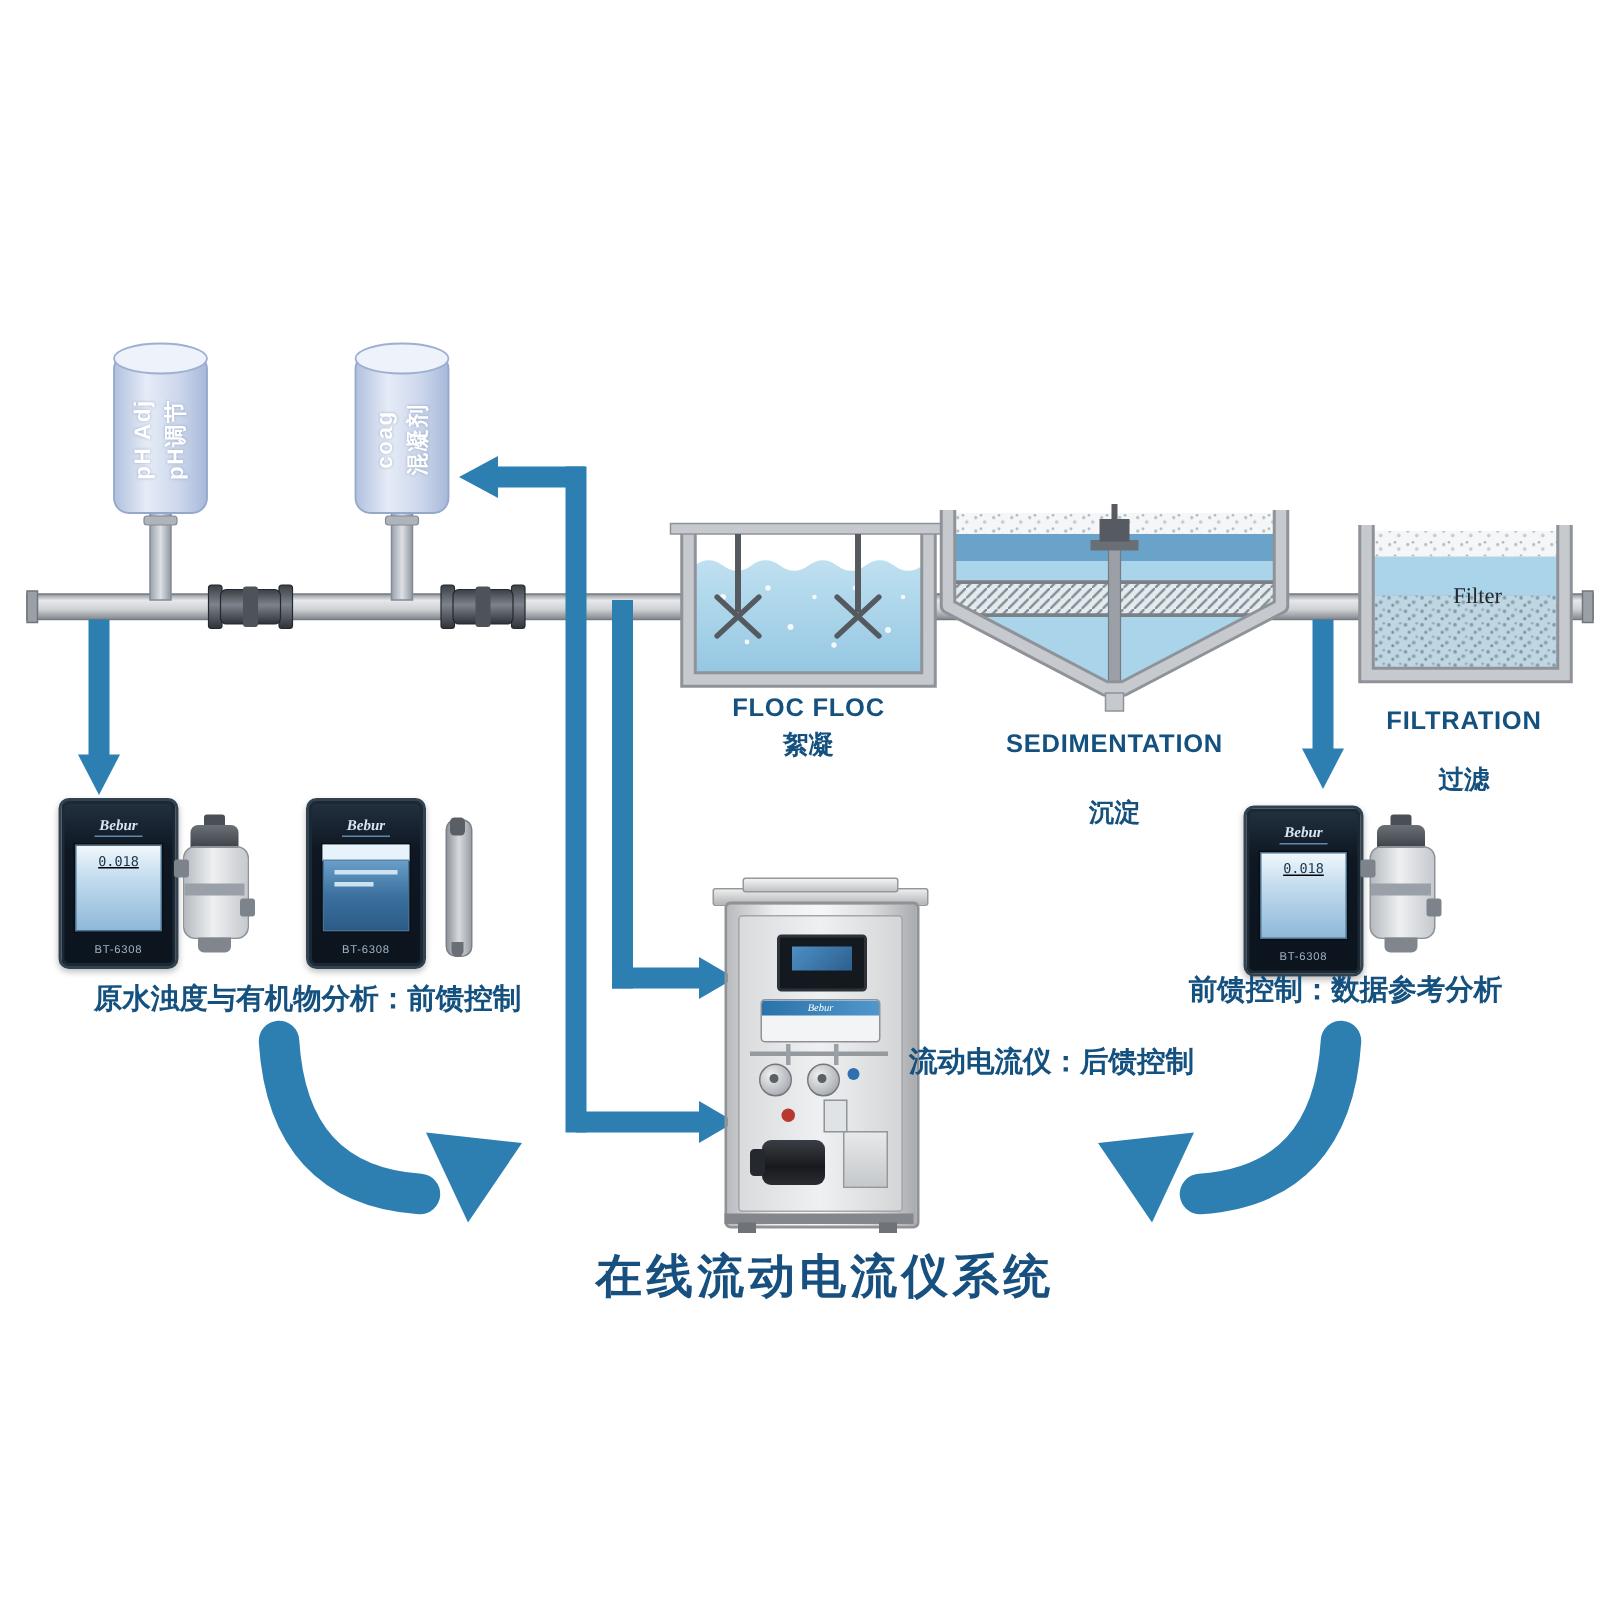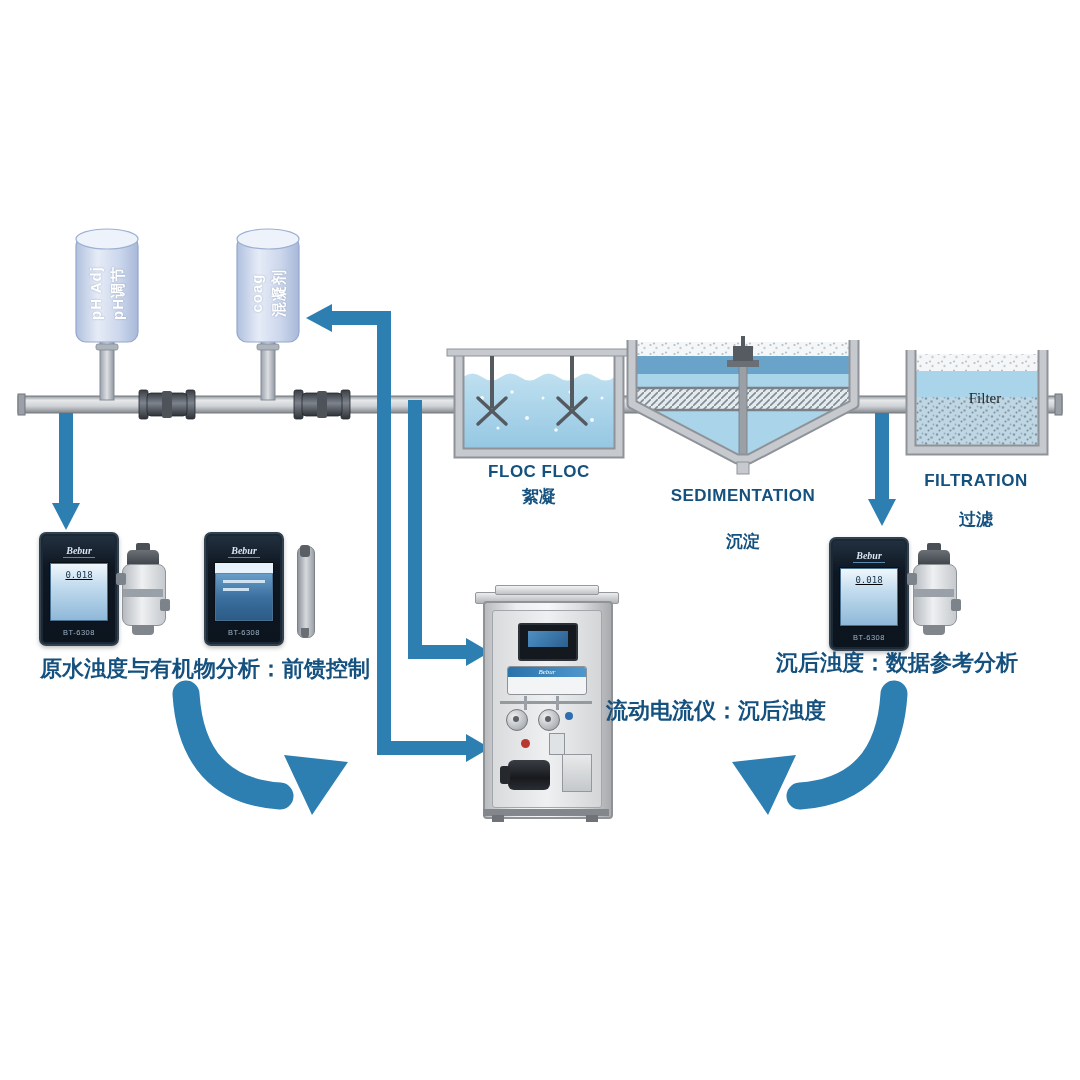--- a/index.html
+++ b/index.html
@@ -3,21 +3,21 @@
 <meta charset="utf-8">
 <style>
   html,body{margin:0;padding:0;background:#fff;}
   #stage{position:relative;width:1080px;height:1080px;background:#ffffff;overflow:hidden;
          font-family:"Liberation Sans",sans-serif;}
   #diagram-svg{position:absolute;left:0;top:0;}
 
   .lbl{position:absolute;color:#15517f;font-weight:bold;text-align:center;line-height:1.2;}
   .lbl-en{font-size:17px;letter-spacing:.5px;}
   .lbl-zh{font-size:17px;}
-  .instr-lbl{font-size:22px;}
+  .instr-lbl{font-size:19px;}
   .title{position:absolute;color:#17507e;font-weight:bold;font-size:31px;letter-spacing:3px;text-align:center;}
   .tank-label{position:absolute;width:110px;height:44px;transform:rotate(-90deg);color:#ffffff;
               font-weight:bold;font-size:15px;text-align:center;line-height:1.45;letter-spacing:1px;
               text-shadow:0 0 2px rgba(80,100,140,.45);}
   .filter-txt{position:absolute;font-family:"Liberation Serif",serif;font-size:15px;color:#23262b;text-align:center;width:100px;}
 
   
   .panel{position:absolute;width:76px;height:110px;background:linear-gradient(180deg,#233140,#0e1722 30%,#0c141e);
          border:2px solid #32424f;border-radius:7px;box-shadow:inset 0 0 0 2px #1b2937,0 2px 4px rgba(0,0,0,.25);}
   .brand{margin-top:6px;text-align:center;}
@@ -305,21 +305,21 @@
   <div class="sensor" style="left:911px;top:543px">
     <div class="s-nut"></div>
     <div class="s-cap"></div>
     <div class="s-body"></div>
     <div class="s-band"></div>
     <div class="s-port-l"></div>
     <div class="s-port-r"></div>
     <div class="s-foot"></div>
   </div>
 
-  <div class="lbl instr-lbl" style="left:752px;top:650px;width:290px">沉后浊度：数据参考分析</div>
+  <div class="lbl instr-lbl" style="left:752px;top:650px;width:290px">前馈控制：数据参考分析</div>
 
   <div class="cab">
     <div class="cab-crown2"></div>
     <div class="cab-crown1"></div>
     <div class="cab-body"></div>
     <div class="cab-inner"></div>
     <div class="cab-screen">
         <div class="cab-glow"></div>
       </div>
     <div class="cab-analyzer">
@@ -338,16 +338,17 @@
     <div class="dot-blue"></div>
     <div class="flowcell"></div>
     <div class="cab-motor"></div>
     <div class="motor-cap"></div>
     <div class="cab-box"></div>
     <div class="cab-rail"></div>
     <div class="cab-foot" style="left:492px"></div>
     <div class="cab-foot" style="left:586px"></div>
   </div>
 
-  <div class="lbl instr-lbl" style="left:606px;top:698px;width:250px;text-align:left">流动电流仪：沉后浊度</div>
-
+  <div class="lbl instr-lbl" style="left:606px;top:698px;width:250px;text-align:left">流动电流仪：后馈控制</div>
+
+  <div class="title" style="left:240px;top:830px;width:620px">在线流动电流仪系统</div>
 
 </div>
 
 </body></html>

